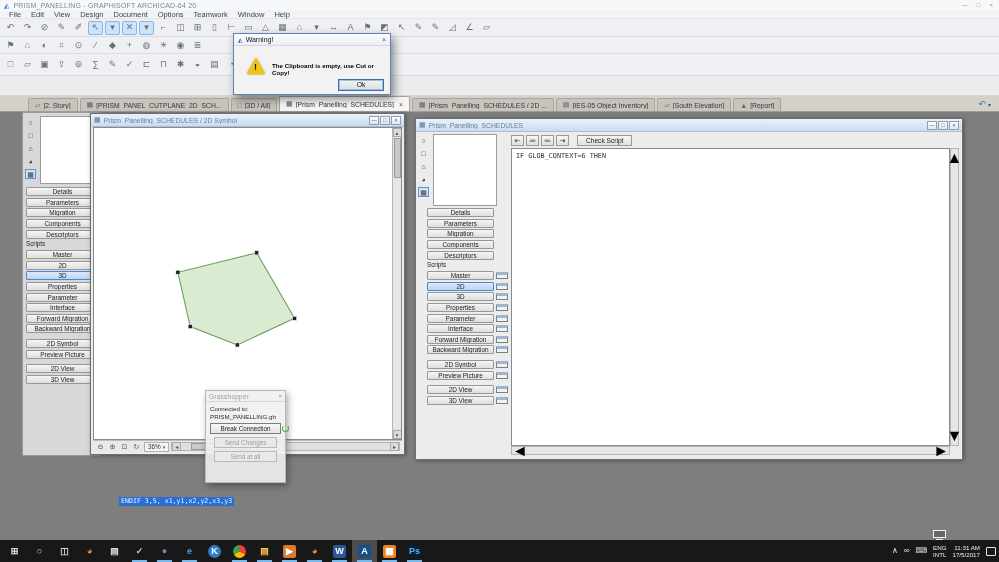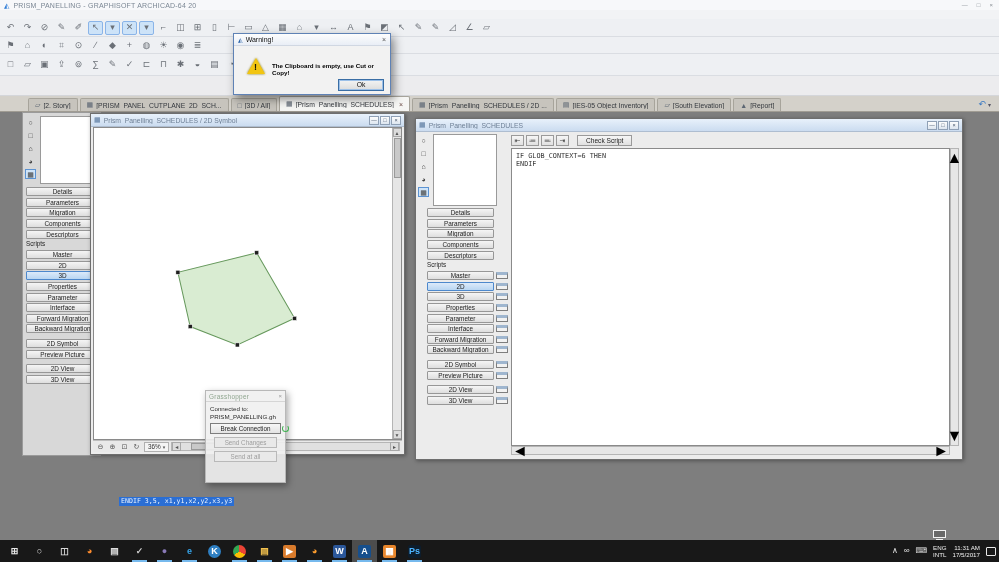--- a/index.html
+++ b/index.html
@@ -149,20 +149,32 @@
     <div class="titlebar">
       <span class="app-ic">◭</span>
       <span class="app-title">PRISM_PANELLING - GRAPHISOFT ARCHICAD-64 20</span>
       <span class="win-ctl">
         <span>—</span>
         <span>□</span>
         <span>×</span>
       </span>
     </div>
 
+    <div class="menubar">
+
+    <span class="menu-item">File</span>
+        <span class="menu-item">Edit</span>
+        <span class="menu-item">View</span>
+        <span class="menu-item">Design</span>
+        <span class="menu-item">Document</span>
+        <span class="menu-item">Options</span>
+        <span class="menu-item">Teamwork</span>
+        <span class="menu-item">Window</span>
+        <span class="menu-item">Help</span>
+      </div>
 
     <div class="toolbar tb1">
 
     <span class="ticon">
           <span class="tg">↶</span>
         </span>
         <span class="ticon">
           <span class="tg">↷</span>
         </span>
         <span class="ticon">
@@ -687,21 +699,20 @@
                 </span>
                 <span class="st-ic">
                   <span>⇥</span>
                 </span>
               </span>
             <button class="check-script">Check Script</button>
           </div>
           <div class="editor">
 
           <div class="code-line">IF GLOB_CONTEXT=6 THEN</div>
-              <div class="code-line">ENDIF</div>
             </div>
           <div class="ed-vscroll">
             <span class="arr">▲</span>
             <span class="arr">▼</span>
           </div>
           <div class="ed-hscroll">
             <span class="arr">◄</span>
             <span class="arr">►</span>
           </div>
         </div>

